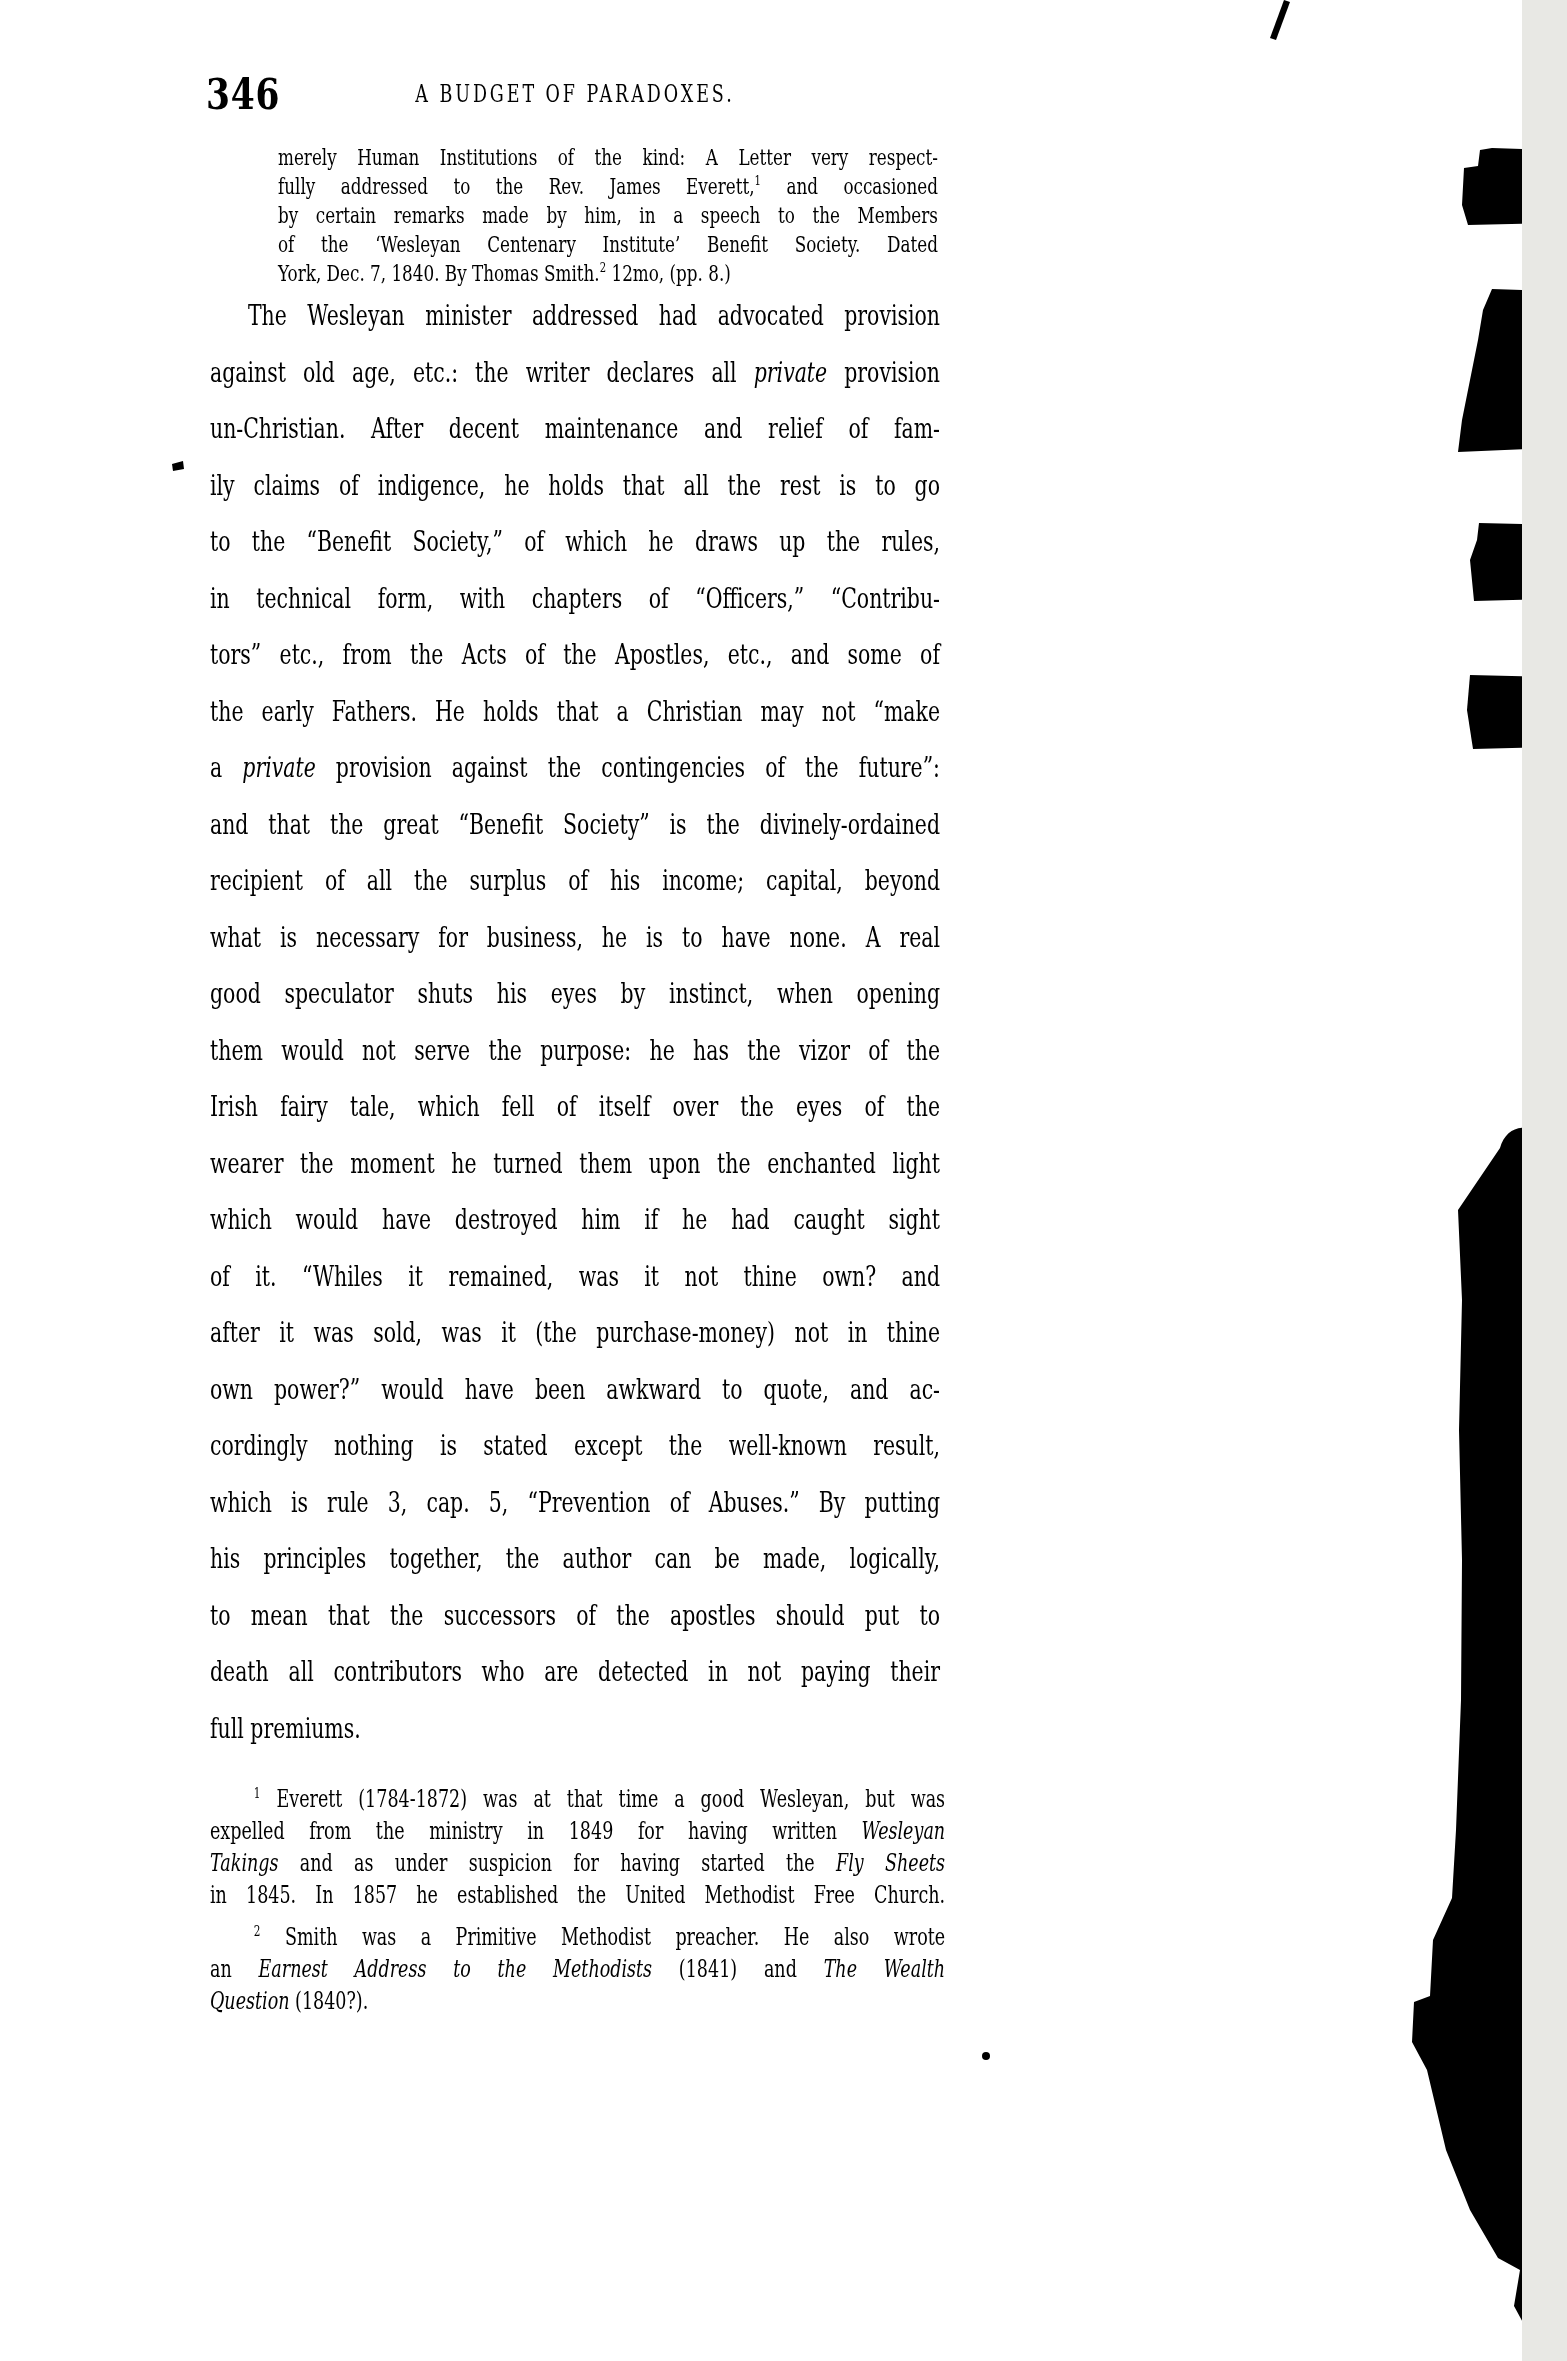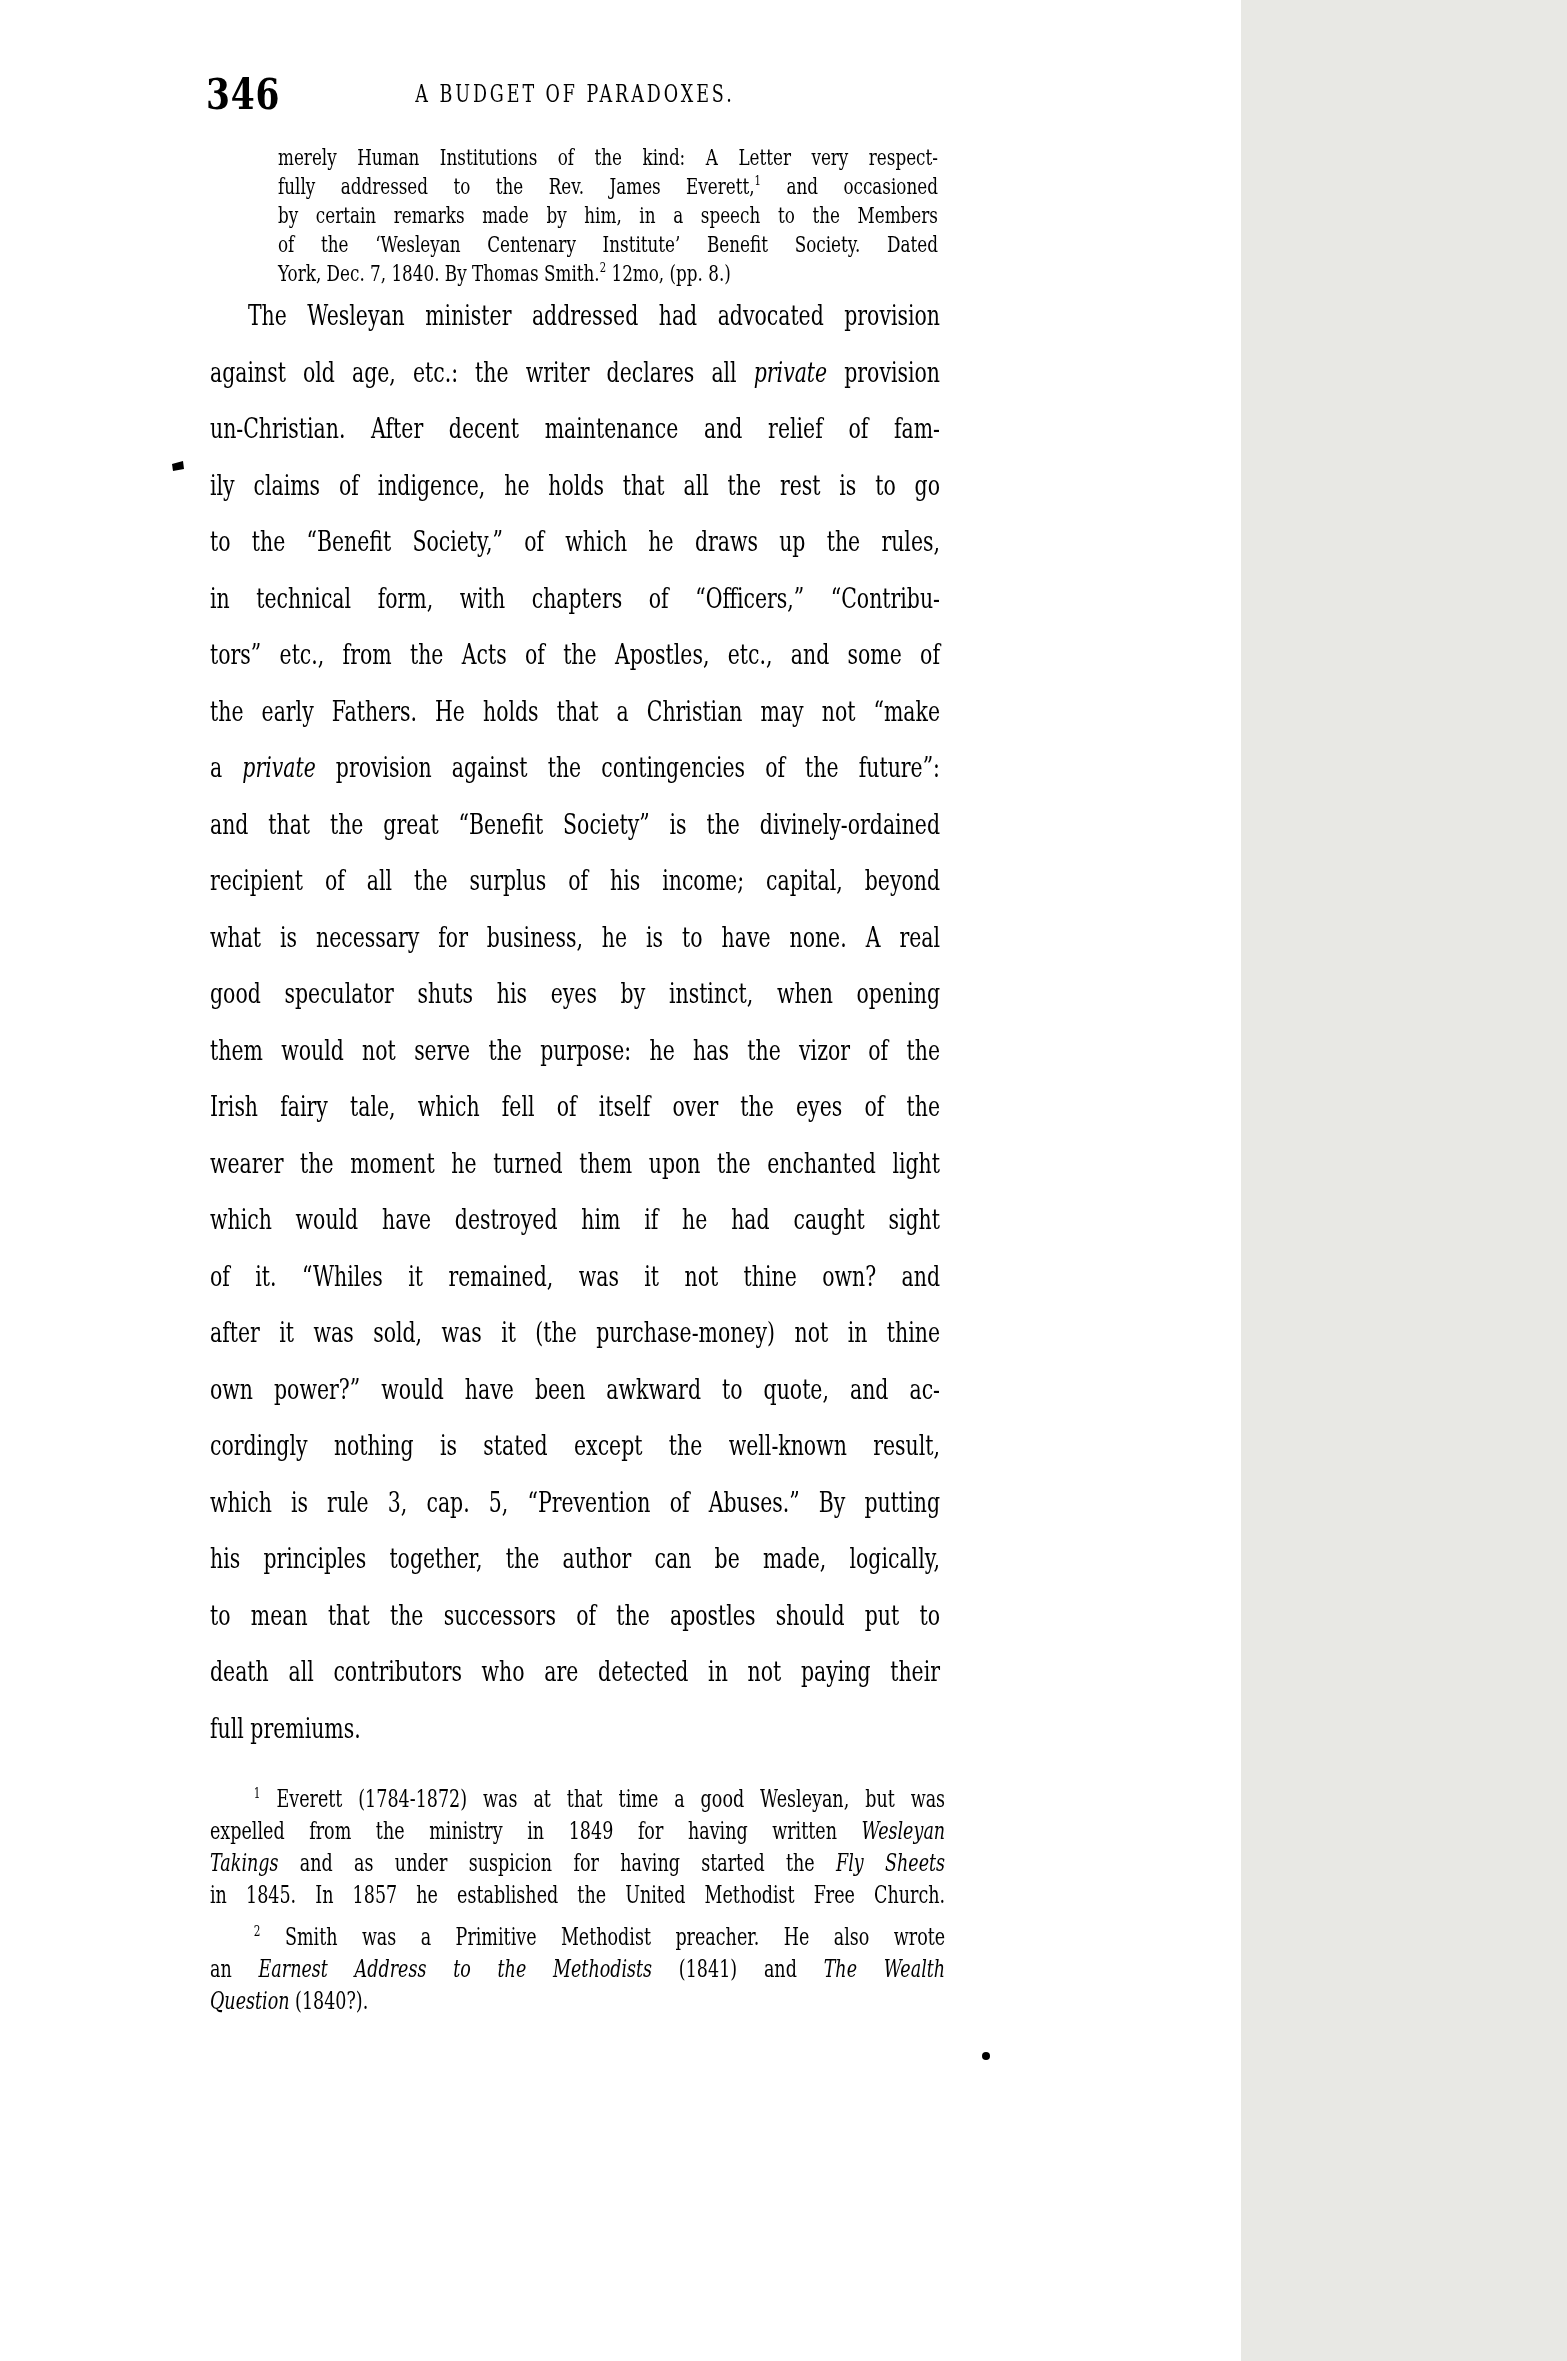--- a/index.html
+++ b/index.html
@@ -1,18 +1,18 @@
 <!DOCTYPE html>
 <html><head>
 <meta charset="utf-8">
 <style>
   html, body { margin: 0; padding: 0; background: #e8e8e4; }
   .page {
     position: relative;
-    width: 1241px;
+    width: 1522px;
     height: 2361px;
     background: #ffffff;
     overflow: hidden;
     font-family: "DejaVu Serif", "Liberation Serif", serif;
     color: #000;
   }
   .scaled { transform: scaleX(0.73); transform-origin: 0 0; }
   .abs { position: absolute; }
 
   .page-number {

